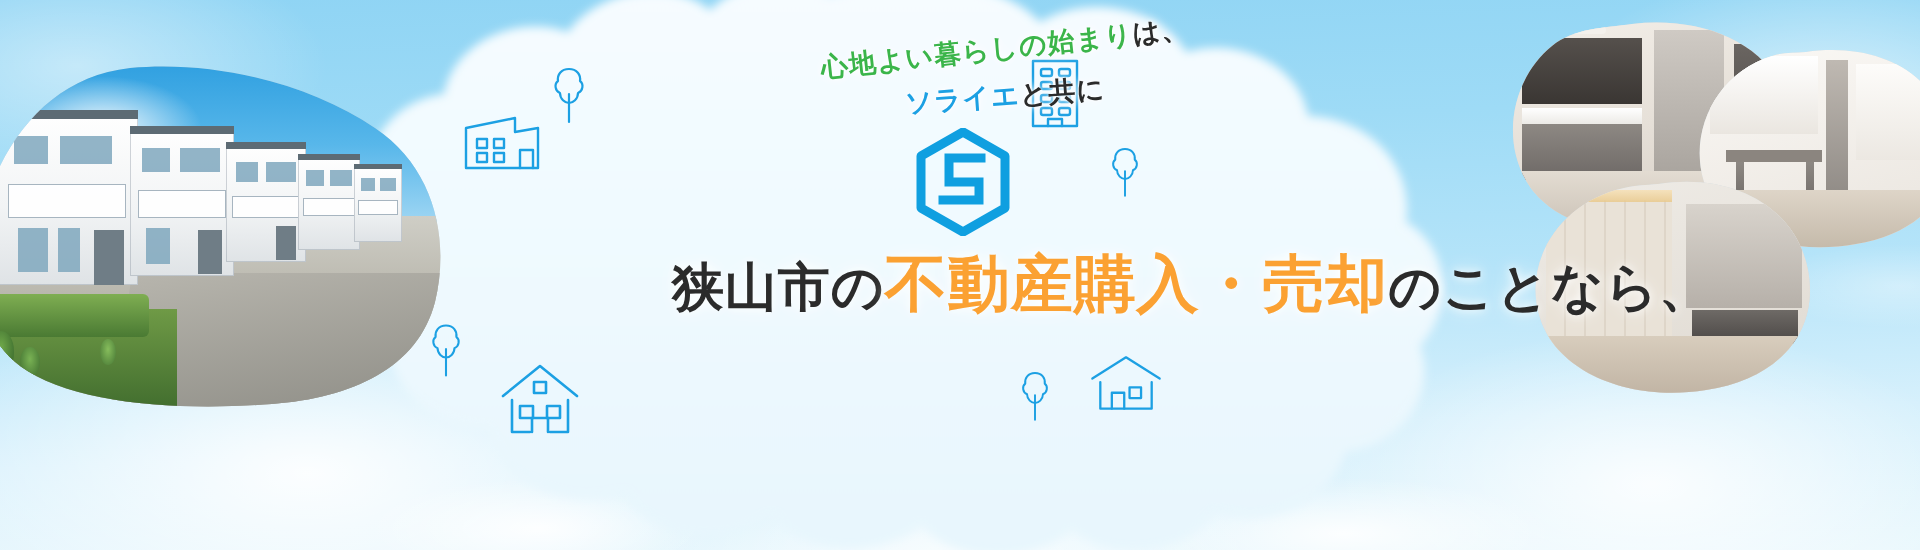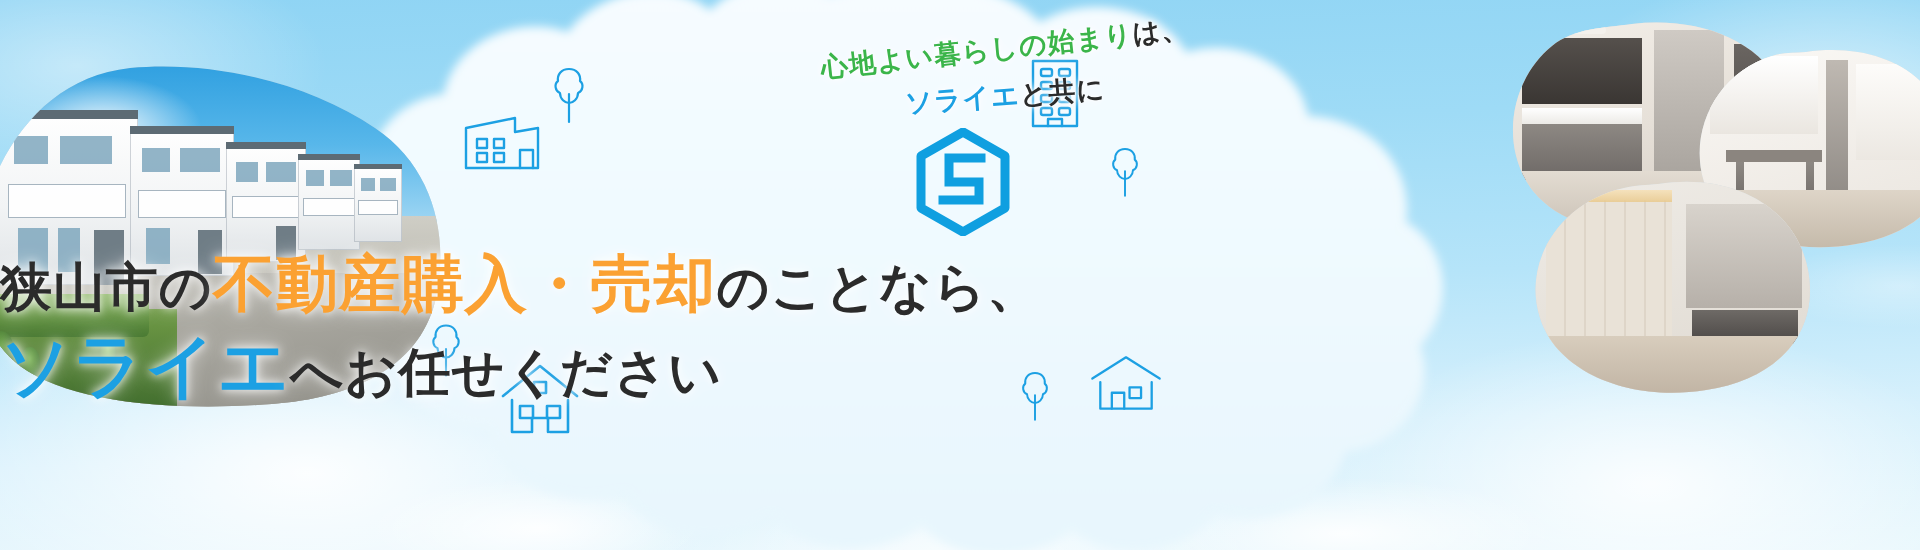--- a/index.html
+++ b/index.html
@@ -104,21 +104,21 @@
     position:absolute;left:0;top:56px;width:520px;
     transform:rotate(-4.2deg);
     font-size:27px;font-weight:700;letter-spacing:.04em;white-space:nowrap;
     text-shadow:0 0 7px #fff,0 0 14px #fff,0 0 3px #fff;
   }
   .g{color:#3bb54a;}
   .b{color:#1ca0e3;}
   .d{color:#2b2b2b;}
   .o{color:#fba132;}
 
-  .headline{position:absolute;left:0;top:248px;width:1712px;text-align:left;pointer-events:none;}
+  .headline{position:absolute;left:0;top:248px;width:1712px;text-align:right;pointer-events:none;}
   .hl1{
     font-size:62px;font-weight:800;letter-spacing:.015em;white-space:nowrap;
     line-height:1.16;color:#2b2b2b;
     text-shadow:0 0 10px rgba(255,255,255,.95),0 0 20px rgba(255,255,255,.8);
   }
   .hl2{
     margin-top:6px;
     font-size:62px;font-weight:800;letter-spacing:.015em;white-space:nowrap;
     line-height:1.16;color:#2b2b2b;
     text-shadow:0 0 10px rgba(255,255,255,.95),0 0 20px rgba(255,255,255,.8);
@@ -357,18 +357,15 @@
     </div>
     <div class="catch-l2">
       <span class="b">ソライエ</span><span class="d">と共に</span>
     </div>
   </div>
 
   <div class="headline">
     <div class="hl1">
       <span class="d hl-sm">狭山市の</span><span class="o">不動産購入・売却</span><span class="d hl-sm">のことなら、</span>
     </div>
-    <div class="hl2">
-      <span class="b">ソライエ</span><span class="d hl-sm">へお任せください</span>
-    </div>
   </div>
 
 </div>
 
 </body></html>

